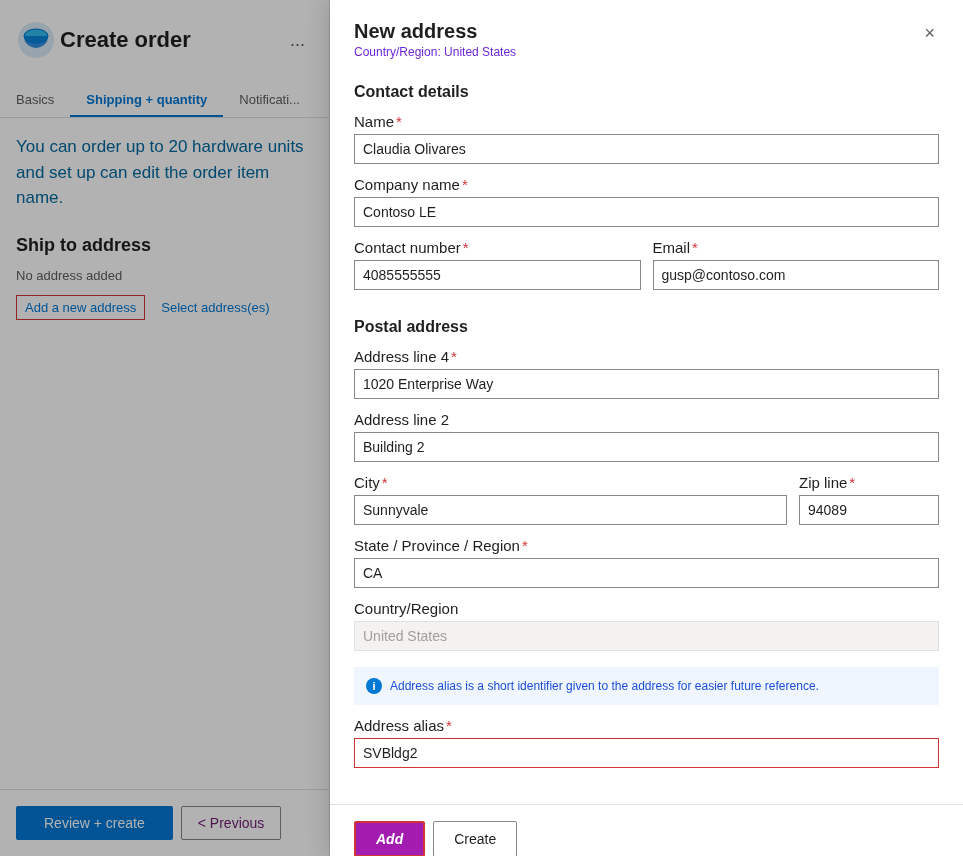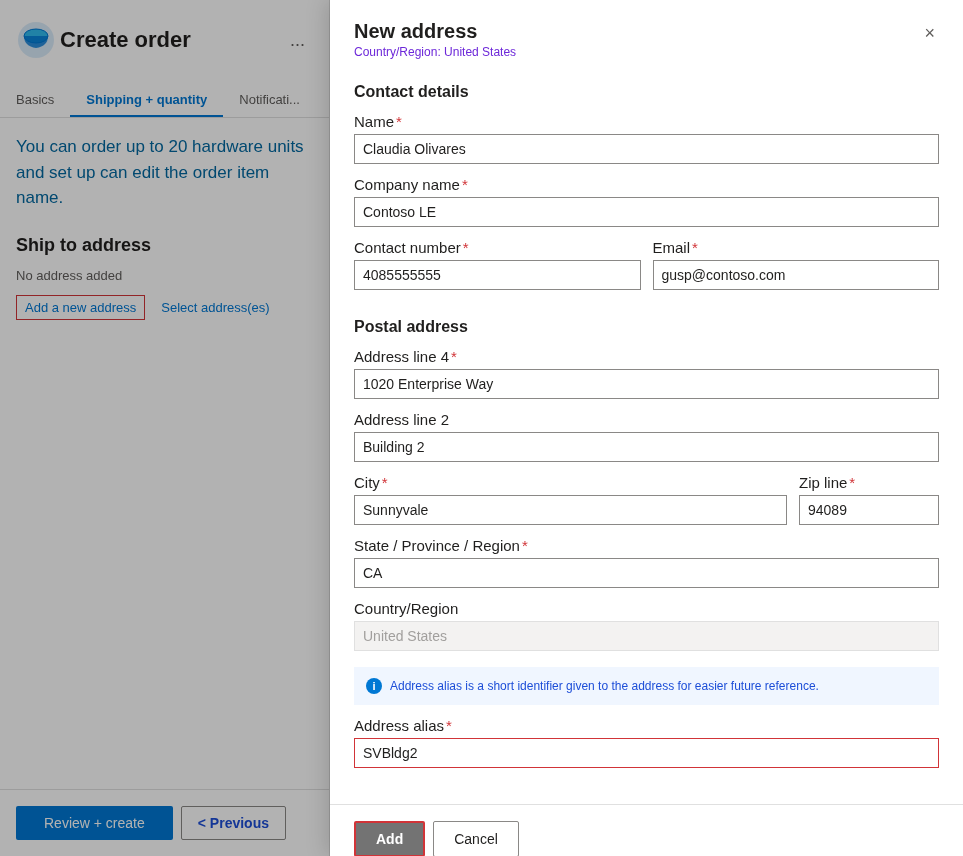--- a/index.html
+++ b/index.html
@@ -138,27 +138,26 @@
       color: white;
       border: none;
       padding: 8px 28px;
       font-size: 14px;
       cursor: pointer;
       border-radius: 2px;
     }
 
     .prev-btn {
       background: white;
-      color: #1d4ed8;
+      color: #701a75;
       border: 1px solid #8a8886;
       padding: 8px 16px;
       font-size: 14px;
       cursor: pointer;
       border-radius: 2px;
-      font-weight: bold;
     }
 
     
     .modal-overlay {
       position: absolute;
       top: 0; left: 0;
       width: 963px;
       height: 856px;
       background: rgba(0,0,0,0.3);
       z-index: 10;
@@ -304,28 +303,29 @@
     .modal-footer {
       padding: 16px 24px;
       border-top: 1px solid #e0e0e0;
       display: flex;
       gap: 8px;
       flex-shrink: 0;
       background: white;
     }
 
     .add-btn {
-      background: #737373;
+      background: #a21caf;
       color: white;
       border: 2px solid #d13438;
       padding: 8px 20px;
       font-size: 14px;
       cursor: pointer;
       border-radius: 2px;
       font-weight: 600;
+      font-style: italic;
     }
 
     .cancel-btn {
       background: white;
       color: #201f1e;
       border: 1px solid #8a8886;
       padding: 8px 20px;
       font-size: 14px;
       cursor: pointer;
       border-radius: 2px;
@@ -465,15 +465,15 @@
     <div class="form-group">
       <label class="form-label">
         <span>Address alias</span><span class="required-star">*</span>
       </label>
       <input class="form-input highlighted" type="text" value="SVBldg2" style="">
     </div>
   </div>
 
   <div class="modal-footer">
     <button class="add-btn">Add</button>
-    <button class="cancel-btn">Cancel</button>
+    <button class="cancel-btn">Create</button>
   </div>
 </div>
 
 </body></html>

